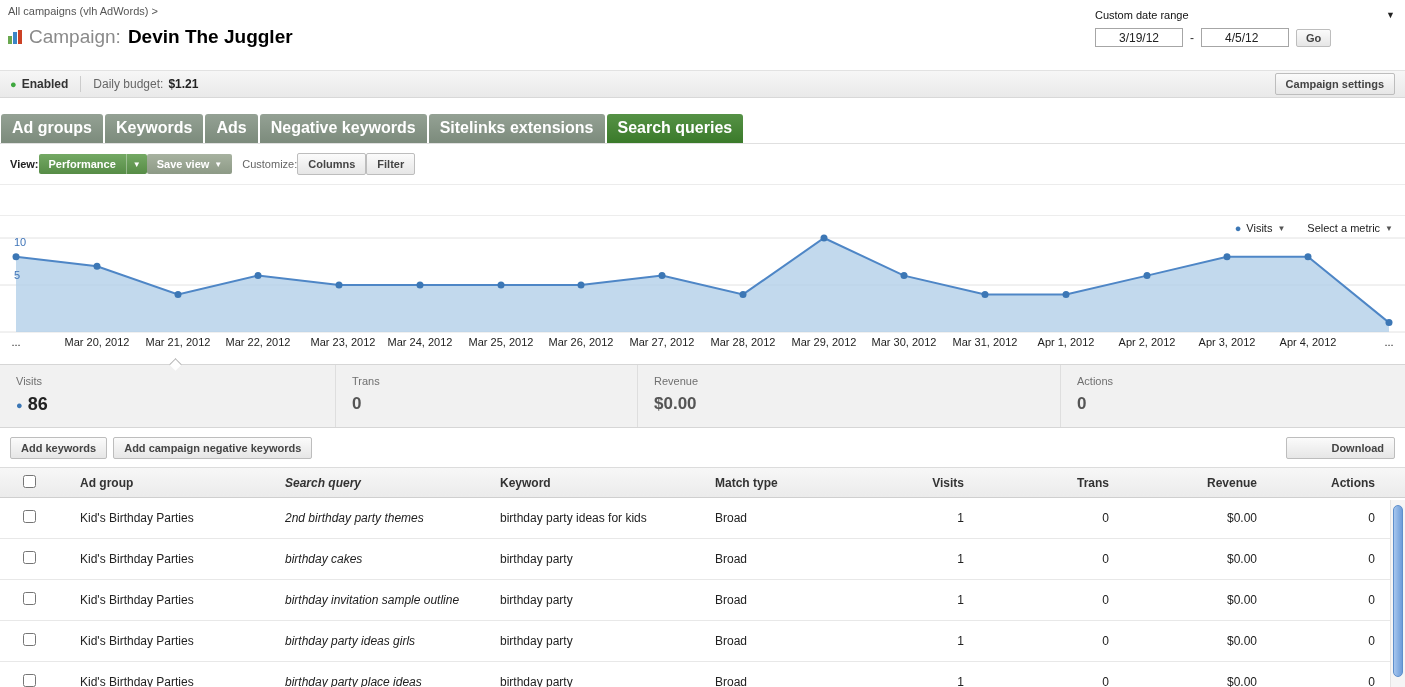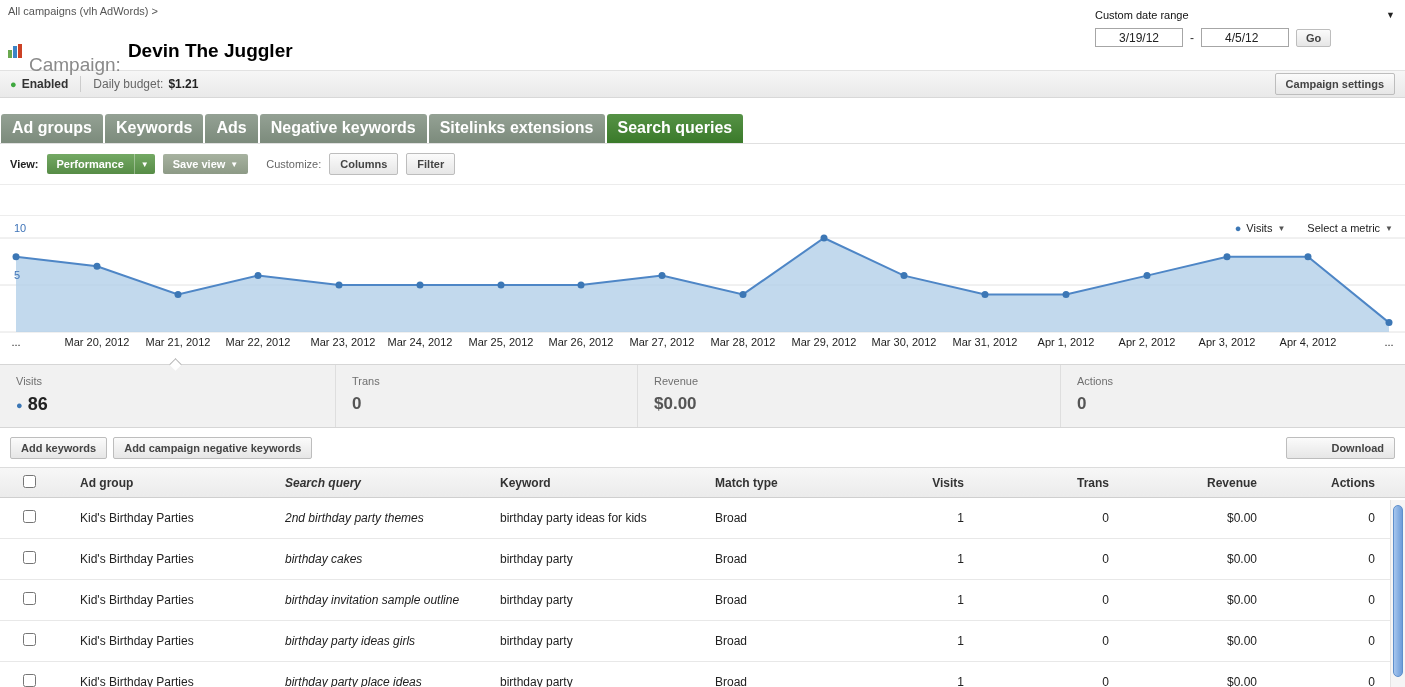--- a/index.html
+++ b/index.html
@@ -7,21 +7,21 @@
   body { font-family:"Liberation Sans", sans-serif; background:#fff; color:#222; }
 
   .btn-gray { display:inline-block; background:linear-gradient(#fbfbfb,#e6e6e6); border:1px solid #bdbdbd;
     border-radius:2px; font-size:11px; font-weight:bold; color:#444; padding:4px 10px; cursor:pointer; white-space:nowrap; }
 
   
   .page-header { position:relative; padding:5px 8px 0; height:70px; }
   .breadcrumb { font-size:11px; color:#555; cursor:pointer; }
   .title-row { display:flex; align-items:center; gap:7px; margin-top:9px; }
   .campaign-icon { width:14px; height:14px; display:inline-block; }
-  .title-label { font-size:19px; color:#8a8a8a;margin-top:28px; }
+  .title-label { font-size:19px; color:#8a8a8a; }
   .title-name { font-size:19px; color:#000; font-weight:bold; }
 
   .date-range { position:absolute; top:9px; right:10px; width:300px; }
   .dr-head { display:flex; justify-content:space-between; align-items:center; font-size:11px; color:#111; cursor:pointer; }
   .dr-caret { font-size:9px; color:#222; }
   .dr-controls { display:flex; align-items:center; gap:7px; margin-top:7px; }
   .dr-input { width:88px; height:19px; border:1px solid #a6a6a6; font:12px "Liberation Sans",sans-serif; padding:0 23px; color:#222; }
   .dr-sep { font-size:12px; color:#333; }
   .dr-go { padding:2px 9px; }
 
@@ -35,21 +35,21 @@
   .budget-value { font-weight:bold; font-size:12px; margin-left:5px; color:#222; }
   .spacer { flex:1; }
 
   
   .tabs { display:flex; gap:2px; margin-top:16px; padding-left:1px; }
   .tab { padding:5px 11px 6px; font-size:16px; font-weight:bold; color:#fff;
     background:linear-gradient(#94a194,#7c8b7c); border-radius:3px 3px 0 0; cursor:pointer; }
   .tab.active { background:linear-gradient(#569246,#3a7a2a); }
 
   
-  .view-bar { display:flex; align-items:center; gap:8px; padding:9px 10px;
+  .view-bar { display:flex; align-items:center; padding:9px 10px;
     border-top:1px solid #e0e0e0; border-bottom:1px solid #ececec; }
   .view-label { font-size:11px; font-weight:bold; color:#222; }
   .seg-btn { display:inline-flex; align-items:stretch; border-radius:2px; overflow:hidden;
     color:#fff; font-size:11px; font-weight:bold; cursor:pointer; background:linear-gradient(#74a964,#568c46); }
   .seg-main { padding:4px 10px; }
   .seg-caret { padding:0 6px; display:flex; align-items:center; font-size:8px; border-left:1px solid rgba(255,255,255,.35); }
   .save-view-btn { background:linear-gradient(#a7b2a0,#8d9a86); color:#fff; font-size:11px; font-weight:bold;
     padding:4px 10px; border-radius:2px; display:inline-flex; gap:5px; align-items:center; cursor:pointer; }
   .customize-label { font-size:11px; color:#666; margin-left:10px; }
 
@@ -199,21 +199,21 @@
         <circle cx="662" cy="59.6" r="3.5" fill="#3c77b5"></circle>
         <circle cx="743" cy="78.4" r="3.5" fill="#3c77b5"></circle>
         <circle cx="824" cy="22" r="3.5" fill="#3c77b5"></circle>
         <circle cx="904" cy="59.6" r="3.5" fill="#3c77b5"></circle>
         <circle cx="985" cy="78.4" r="3.5" fill="#3c77b5"></circle>
         <circle cx="1066" cy="78.4" r="3.5" fill="#3c77b5"></circle>
         <circle cx="1147" cy="59.6" r="3.5" fill="#3c77b5"></circle>
         <circle cx="1227" cy="40.8" r="3.5" fill="#3c77b5"></circle>
         <circle cx="1308" cy="40.8" r="3.5" fill="#3c77b5"></circle>
         <circle cx="1389" cy="106.6" r="3.5" fill="#3c77b5"></circle>
-      </svg><span class="ylabel" style="top: 53px;">5</span><span class="ylabel" style="top: 6px;">10</span></div>
+      </svg><span class="ylabel" style="top: 53px;">5</span><span class="ylabel" style="top: 20px;">10</span></div>
   <div class="chart-xaxis" id="chart-xaxis">
       <span class="xlabel" style="left: 16px;">...</span>
       <span class="xlabel" style="left: 97px;">Mar 20, 2012</span>
       <span class="xlabel" style="left: 178px;">Mar 21, 2012</span>
       <span class="xlabel" style="left: 258px;">Mar 22, 2012</span>
       <span class="xlabel" style="left: 339px; padding-left: 8px;">Mar 23, 2012</span>
       <span class="xlabel" style="left: 420px;">Mar 24, 2012</span>
       <span class="xlabel" style="left: 501px;">Mar 25, 2012</span>
       <span class="xlabel" style="left: 581px;">Mar 26, 2012</span>
       <span class="xlabel" style="left: 662px;">Mar 27, 2012</span>

